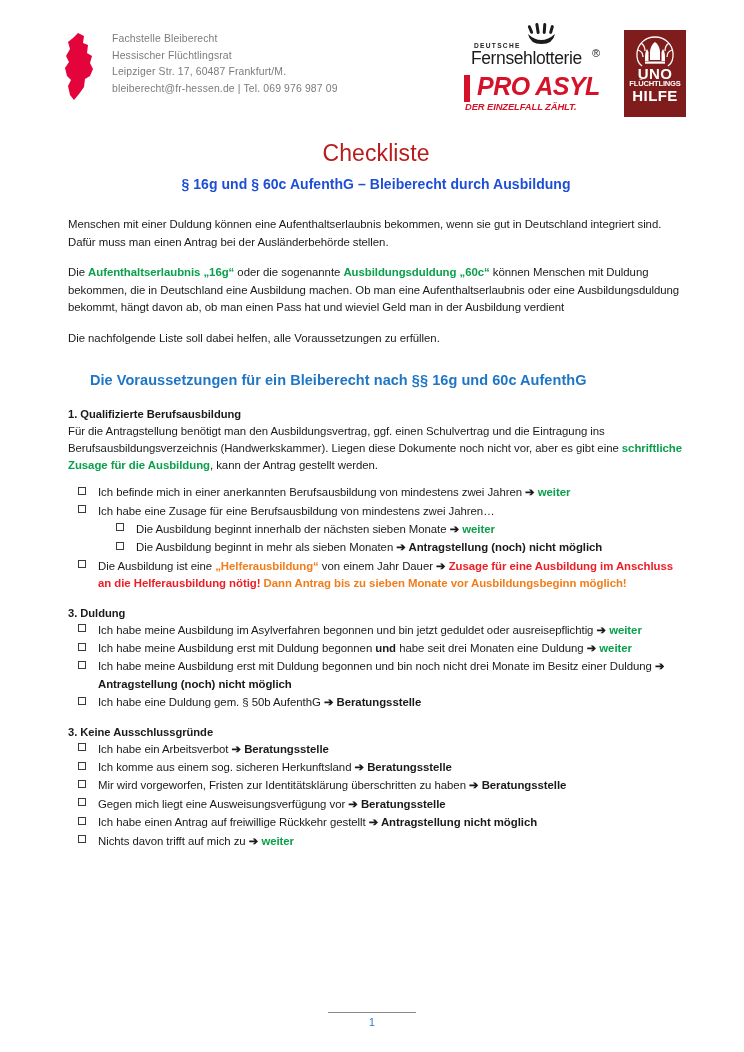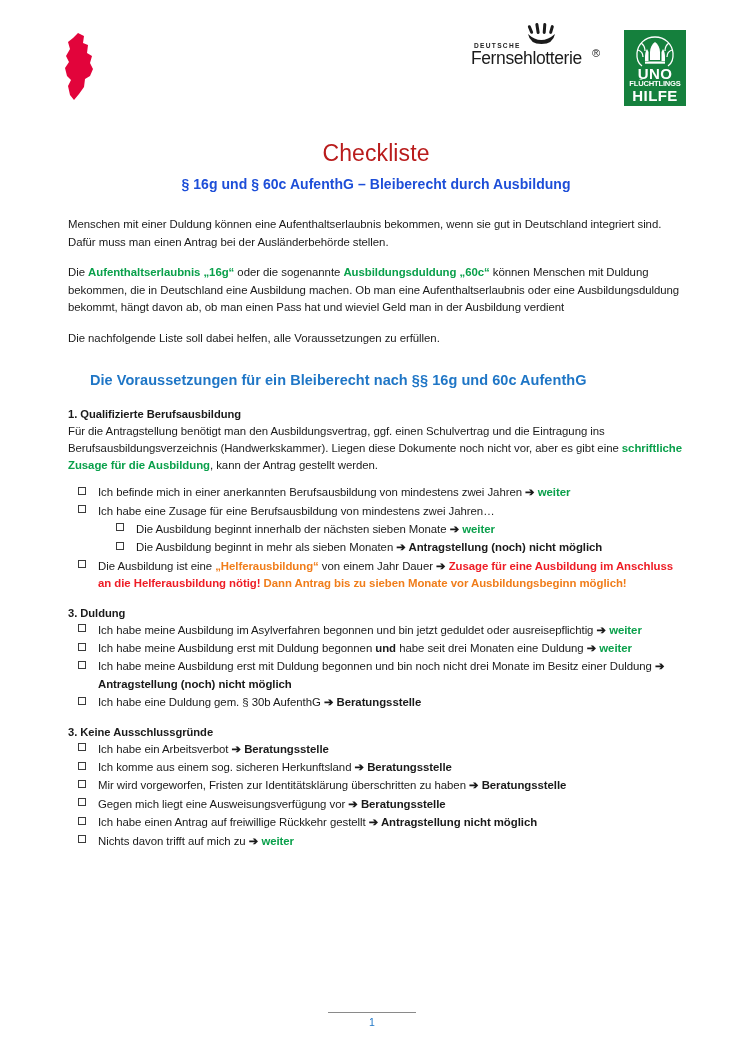--- a/index.html
+++ b/index.html
@@ -132,22 +132,22 @@
     left: 1px;
     top: 27px;
     font-size: 9.4px;
     font-weight: bold;
     font-style: italic;
     letter-spacing: -0.1px;
     color: #d6122a;
   }
   .unhcr {
     width: 62px;
-    height: 76px;
-    background: #15803d;
+    height: 87px;
+    background: #7f1d1d;
     position: relative;
     flex: 0 0 auto;
     margin-top: 4px;
   }
   .unhcr-emblem {
     position: absolute;
     left: 50%;
     top: 5px;
     transform: translateX(-50%);
   }
@@ -297,20 +297,26 @@
 
 <div class="page">
 
   <div class="header">
 
     <div class="org-block">
       <div class="hesse-mark">
         <svg width="34" height="70" viewBox="0 0 34 70" xmlns="http://www.w3.org/2000/svg">
           <path d="M16 1 L22 4 L21 11 L26 13 L25 21 L30 24 L28 31 L31 37 L28 44 L23 47 L22 55 L17 62 L12 68 L8 63 L6 54 L9 48 L5 44 L3 36 L7 30 L4 24 L8 17 L6 10 L11 6 Z" fill="#e2043b"></path>
         </svg>
+      </div>
+      <div class="org-lines">
+        <div>Fachstelle Bleiberecht</div>
+        <div>Hessischer Flüchtlingsrat</div>
+        <div>Leipziger Str. 17, 60487 Frankfurt/M.</div>
+        <div>bleiberecht@fr-hessen.de | Tel. 069 976 987 09</div>
       </div>
     </div>
 
     <div class="logos">
       <div class="logo-stack">
         <div class="fernseh">
           <div class="hand-icon">
             <svg width="34" height="22" viewBox="0 0 34 22" xmlns="http://www.w3.org/2000/svg">
               <g fill="#1b1b1b">
                 <rect x="3" y="2" width="3" height="9" rx="1.5" transform="rotate(-22 4.5 6.5)"></rect>
@@ -319,20 +325,25 @@
                 <rect x="24" y="2" width="3" height="9" rx="1.5" transform="rotate(16 25.5 6.5)"></rect>
                 <path d="M2 11 q13 12 27 0 q-2 10 -13.5 10 T2 11 Z"></path>
               </g>
             </svg>
           </div>
           <div class="fernseh-deutsche">DEUTSCHE</div>
           <div class="fernseh-word">Fernsehlotterie</div>
           <div class="fernseh-reg">®</div>
         </div>
 
+        <div class="proasyl">
+          <div class="proasyl-bar"></div>
+          <div class="proasyl-word">PRO ASYL</div>
+          <div class="proasyl-sub">DER EINZELFALL ZÄHLT.</div>
+        </div>
       </div>
 
       <div class="unhcr">
         <div class="unhcr-emblem">
           <svg width="46" height="34" viewBox="0 0 46 34" xmlns="http://www.w3.org/2000/svg">
             <g fill="none" stroke="#ffffff" stroke-width="1.3">
               <path d="M23 2 C13 2 6 9 5 18 C4.5 24 7 29 10 31"></path>
               <path d="M23 2 C33 2 40 9 41 18 C41.5 24 39 29 36 31"></path>
               <path d="M9 8 C12 10 13 13 13 16"></path>
               <path d="M37 8 C34 10 33 13 33 16"></path>
@@ -381,21 +392,21 @@
             <li class=""><span class="cbox"></span><span>Die Ausbildung ist eine </span><span class="orange">„Helferausbildung“</span><span> von einem Jahr Dauer </span><span class="arrow">➔ </span><span class="red">Zusage für eine Ausbildung im Anschluss an die Helferausbildung nötig! </span><span class="orange">Dann Antrag bis zu sieben Monate vor Ausbildungsbeginn möglich!</span></li>
           </ul>
           <div class="block-gap"></div>
         </div>
         <div>
           <h3 class="grp">3. Duldung</h3>
           <ul class="checks">
             <li class=""><span class="cbox"></span><span>Ich habe meine Ausbildung im Asylverfahren begonnen und bin jetzt geduldet oder ausreisepflichtig </span><span class="arrow">➔ </span><span class="green">weiter</span></li>
             <li class=""><span class="cbox"></span><span>Ich habe meine Ausbildung erst mit Duldung begonnen </span><span class="bold">und</span><span> habe seit drei Monaten eine Duldung </span><span class="arrow">➔ </span><span class="green">weiter</span></li>
             <li class=""><span class="cbox"></span><span>Ich habe meine Ausbildung erst mit Duldung begonnen und bin noch nicht drei Monate im Besitz einer Duldung </span><span class="arrow">➔ </span><span class="bold">Antragstellung (noch) nicht möglich</span></li>
-            <li class=""><span class="cbox"></span><span>Ich habe eine Duldung gem. § 30b AufenthG </span><span class="arrow">➔ </span><span class="bold">Beratungsstelle</span></li>
+            <li class=""><span class="cbox"></span><span>Ich habe eine Duldung gem. § 50b AufenthG </span><span class="arrow">➔ </span><span class="bold">Beratungsstelle</span></li>
           </ul>
           <div class="block-gap"></div>
         </div>
         <div>
           <h3 class="grp">3. Keine Ausschlussgründe</h3>
           <ul class="checks">
             <li class=""><span class="cbox"></span><span>Ich habe ein Arbeitsverbot </span><span class="arrow">➔ </span><span class="bold">Beratungsstelle</span></li>
             <li class=""><span class="cbox"></span><span>Ich komme aus einem sog. sicheren Herkunftsland </span><span class="arrow">➔ </span><span class="bold">Beratungsstelle</span></li>
             <li class=""><span class="cbox"></span><span>Mir wird vorgeworfen, Fristen zur Identitätsklärung überschritten zu haben </span><span class="arrow">➔ </span><span class="bold">Beratungsstelle</span></li>
             <li class=""><span class="cbox"></span><span>Gegen mich liegt eine Ausweisungsverfügung vor </span><span class="arrow">➔ </span><span class="bold">Beratungsstelle</span></li>

